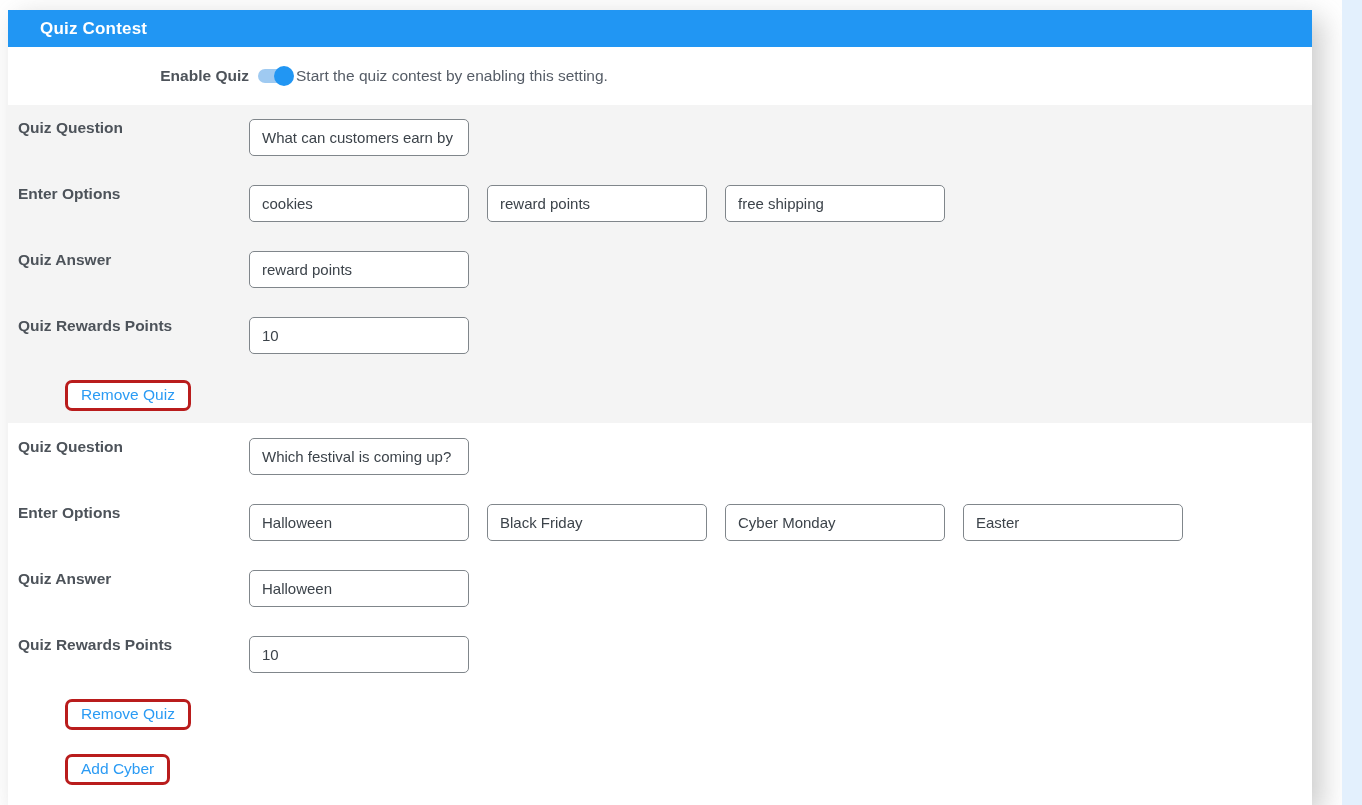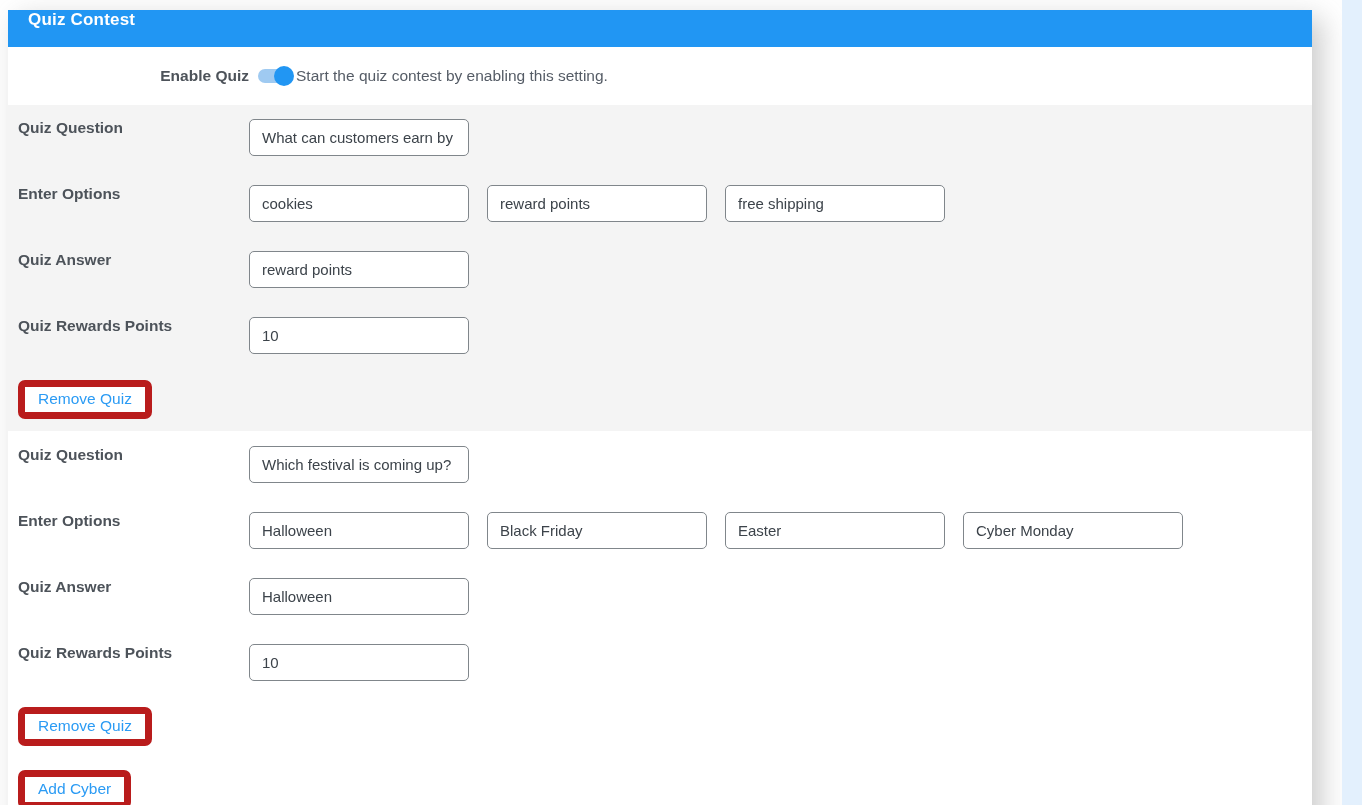--- a/index.html
+++ b/index.html
@@ -21,22 +21,22 @@
   .card {
     position: absolute; left: 8px; top: 10px;
     width: 1304px;
     background: #ffffff;
     box-shadow: 10px 8px 26px rgba(110,110,110,0.35);
   }
 
   .card-header {
     height: 37px;
     background: #2196f3;
-    display: flex; align-items: flex-start;
-    padding-left: 20px;
+    display: flex; align-items: center;
+    padding-left: 32px;
     color: #ffffff;
     font-size: 17px; font-weight: 700;
     letter-spacing: 0.2px;
   }
 
   .enable-row {
     height: 58px;
     display: flex; align-items: center;
     padding-left: 10px;
     background: #ffffff;
@@ -93,26 +93,27 @@
     font-size: 15px;
     color: #3c434a;
     outline: none;
   }
   .opt-input { margin-right: 18px; }
 
   .btn {
     display: inline-block;
     padding: 3px 13px 4px 13px;
     background: #ffffff;
-    border: 7px solid #b91c1c;
+    border: 3px solid #b91c1c;
     border-radius: 7px;
     color: #2b9bf4;
     font-family: "Liberation Sans", sans-serif;
     font-size: 15.5px;
     cursor: pointer;
+    margin-left: 47px;
   }
   .btn-remove { margin-top: -3px; }
   .btn-add { display: block; margin-top: 24px; }
 </style>
 </head>
 <body>
 
 <div class="page">
 
   <div class="card">
@@ -154,22 +155,22 @@
 
     <div class="quiz-section plain">
       <div class="row">
         <span class="field-label">Quiz Question</span>
         <input class="txt-input" type="text" value="Which festival is coming up?" style="">
       </div>
       <div class="row">
         <span class="field-label">Enter Options</span>
         <input class="txt-input opt-input" type="text" value="Halloween" style="">
         <input class="txt-input opt-input" type="text" value="Black Friday" style="">
+        <input class="txt-input opt-input" type="text" value="Cyber Monday" style="">
         <input class="txt-input opt-input" type="text" value="Easter" style="">
-        <input class="txt-input opt-input" type="text" value="Cyber Monday" style="">
       </div>
       <div class="row">
         <span class="field-label">Quiz Answer</span>
         <input class="txt-input" type="text" value="Halloween" style="">
       </div>
       <div class="row">
         <span class="field-label">Quiz Rewards Points</span>
         <input class="txt-input" type="text" value="10" style="">
       </div>
       <button class="btn btn-remove">Remove Quiz</button>

